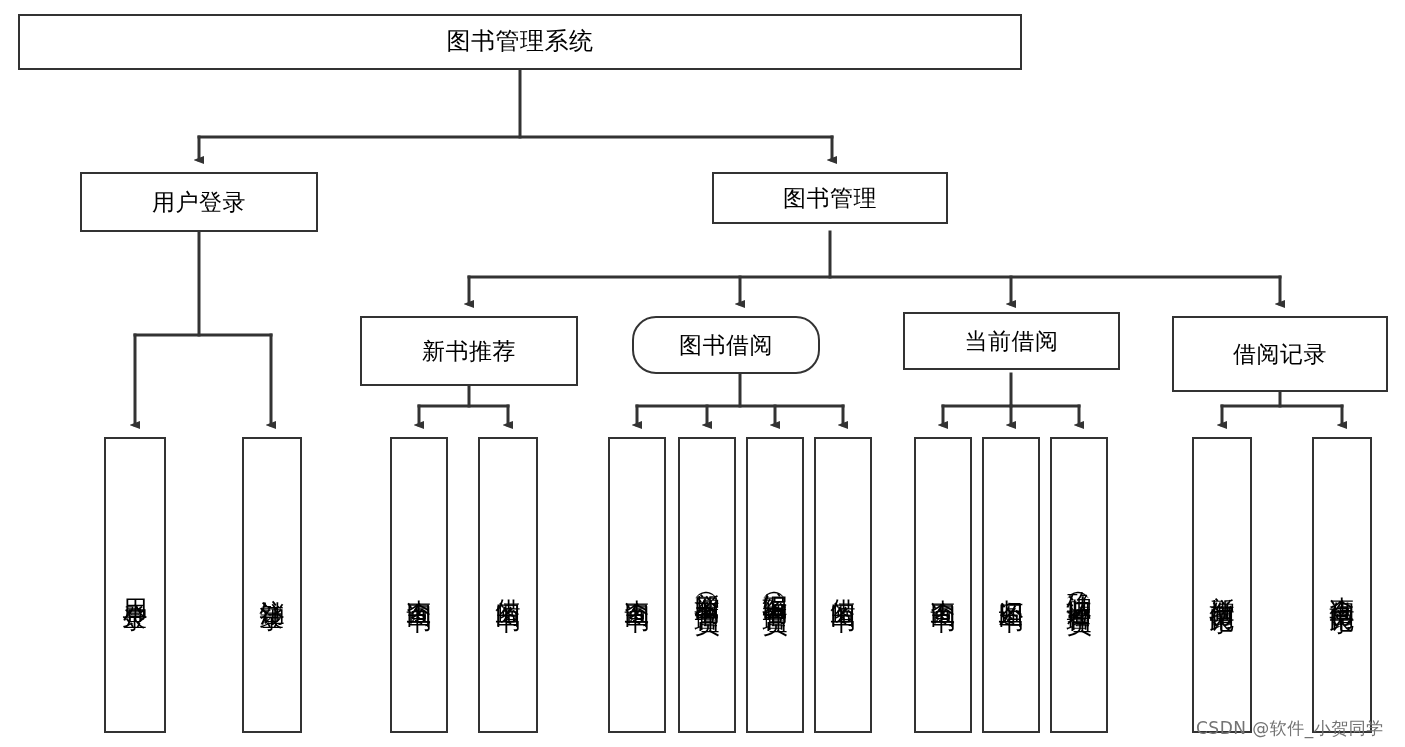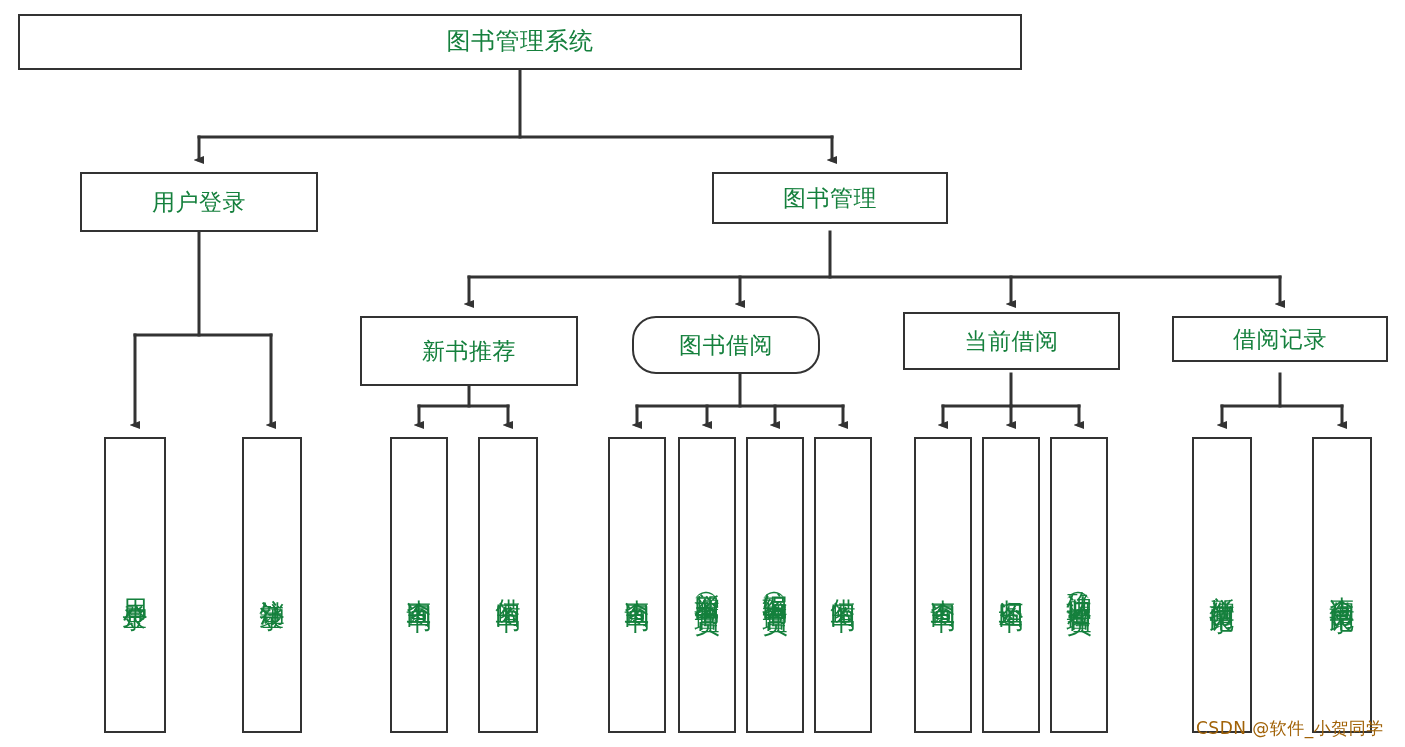--- a/index.html
+++ b/index.html
@@ -28,21 +28,21 @@
     position: absolute;
     box-sizing: border-box;
     background: #ffffff;
     border: 2px solid #333333;
     display: flex;
     align-items: center;
     justify-content: center;
     z-index: 2;
   }
   .node .label {
-    color: #15803d;
+    color: #000000;
     letter-spacing: 0.5px;
     line-height: 1.15;
     text-align: center;
     white-space: nowrap;
   }
   .node.horiz .label {
     font-size: 23px;
   }
   .node.root .label {
     font-size: 24px;
@@ -55,21 +55,21 @@
     writing-mode: vertical-rl;
     text-orientation: upright;
     font-size: 25px;
     letter-spacing: 3px;
     line-height: 1;
     white-space: nowrap;
   }
   .watermark {
     position: absolute;
     font-size: 17px;
-    color: #a16207;
+    color: #737373;
     z-index: 5;
     white-space: nowrap;
     letter-spacing: 0.5px;
   }
 </style>
 </head>
 <body>
 
 <div id="canvas">
 
@@ -136,21 +136,21 @@
 
   <div class="node horiz" style="left:360px; top:316px; width:218px; height:70px;">
     <span class="label">新书推荐</span>
   </div>
   <div class="node horiz" style="left:632px; top:316px; width:188px; height:58px;border-radius:24px;">
     <span class="label">图书借阅</span>
   </div>
   <div class="node horiz" style="left:903px; top:312px; width:217px; height:58px;">
     <span class="label">当前借阅</span>
   </div>
-  <div class="node horiz" style="left:1172px; top:316px; width:216px; height:46px;">
+  <div class="node horiz" style="left:1172px; top:316px; width:216px; height:76px;">
     <span class="label">借阅记录</span>
   </div>
 
   <div class="node vert" style="left:104px; top:437px; width:62px; height:296px;">
     <span class="label">用户登录</span>
   </div>
   <div class="node vert" style="left:242px; top:437px; width:60px; height:296px;">
     <span class="label">注销登录</span>
   </div>
   <div class="node vert" style="left:390px; top:437px; width:58px; height:296px;">

